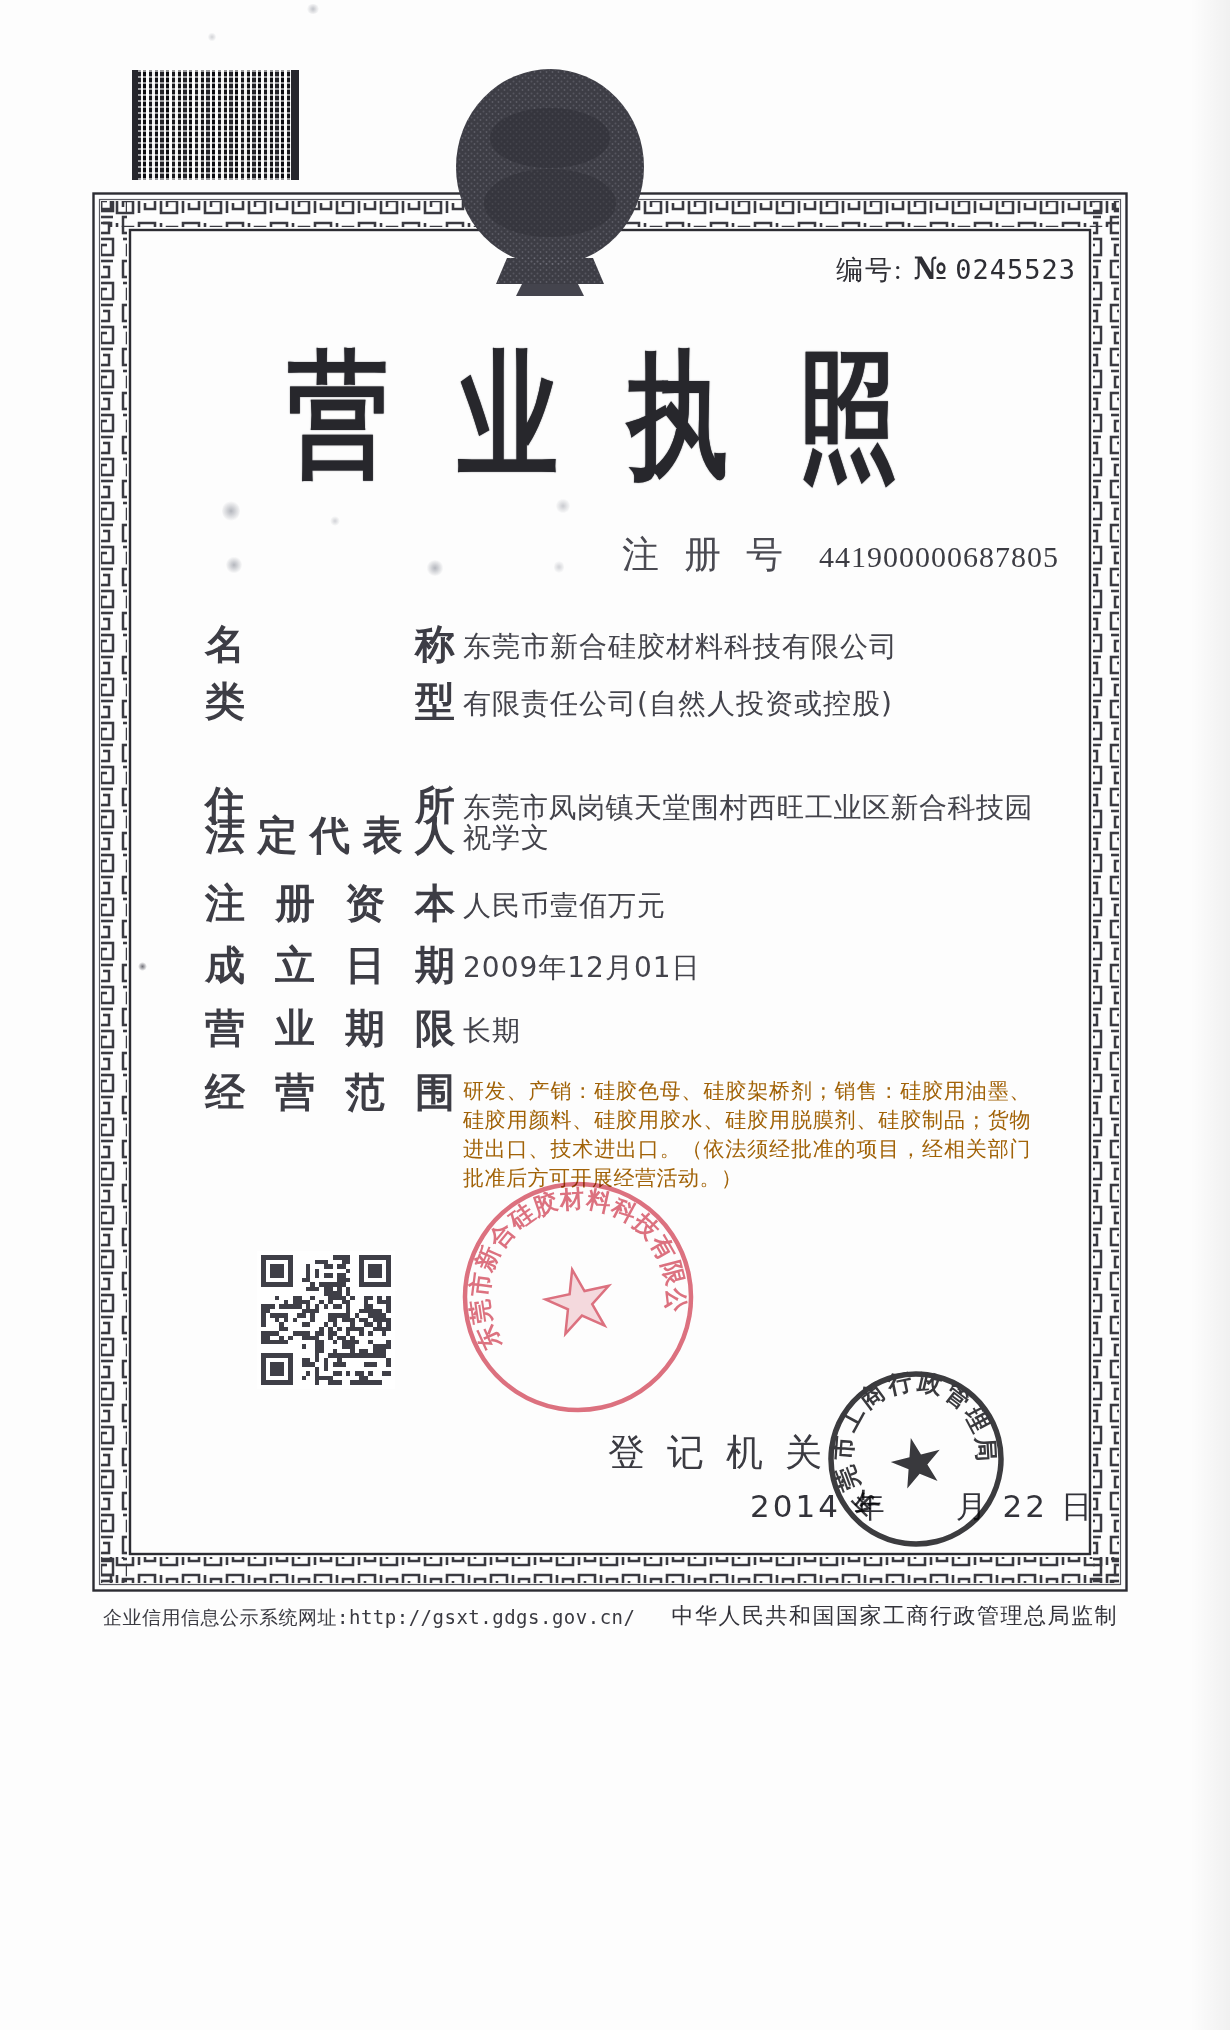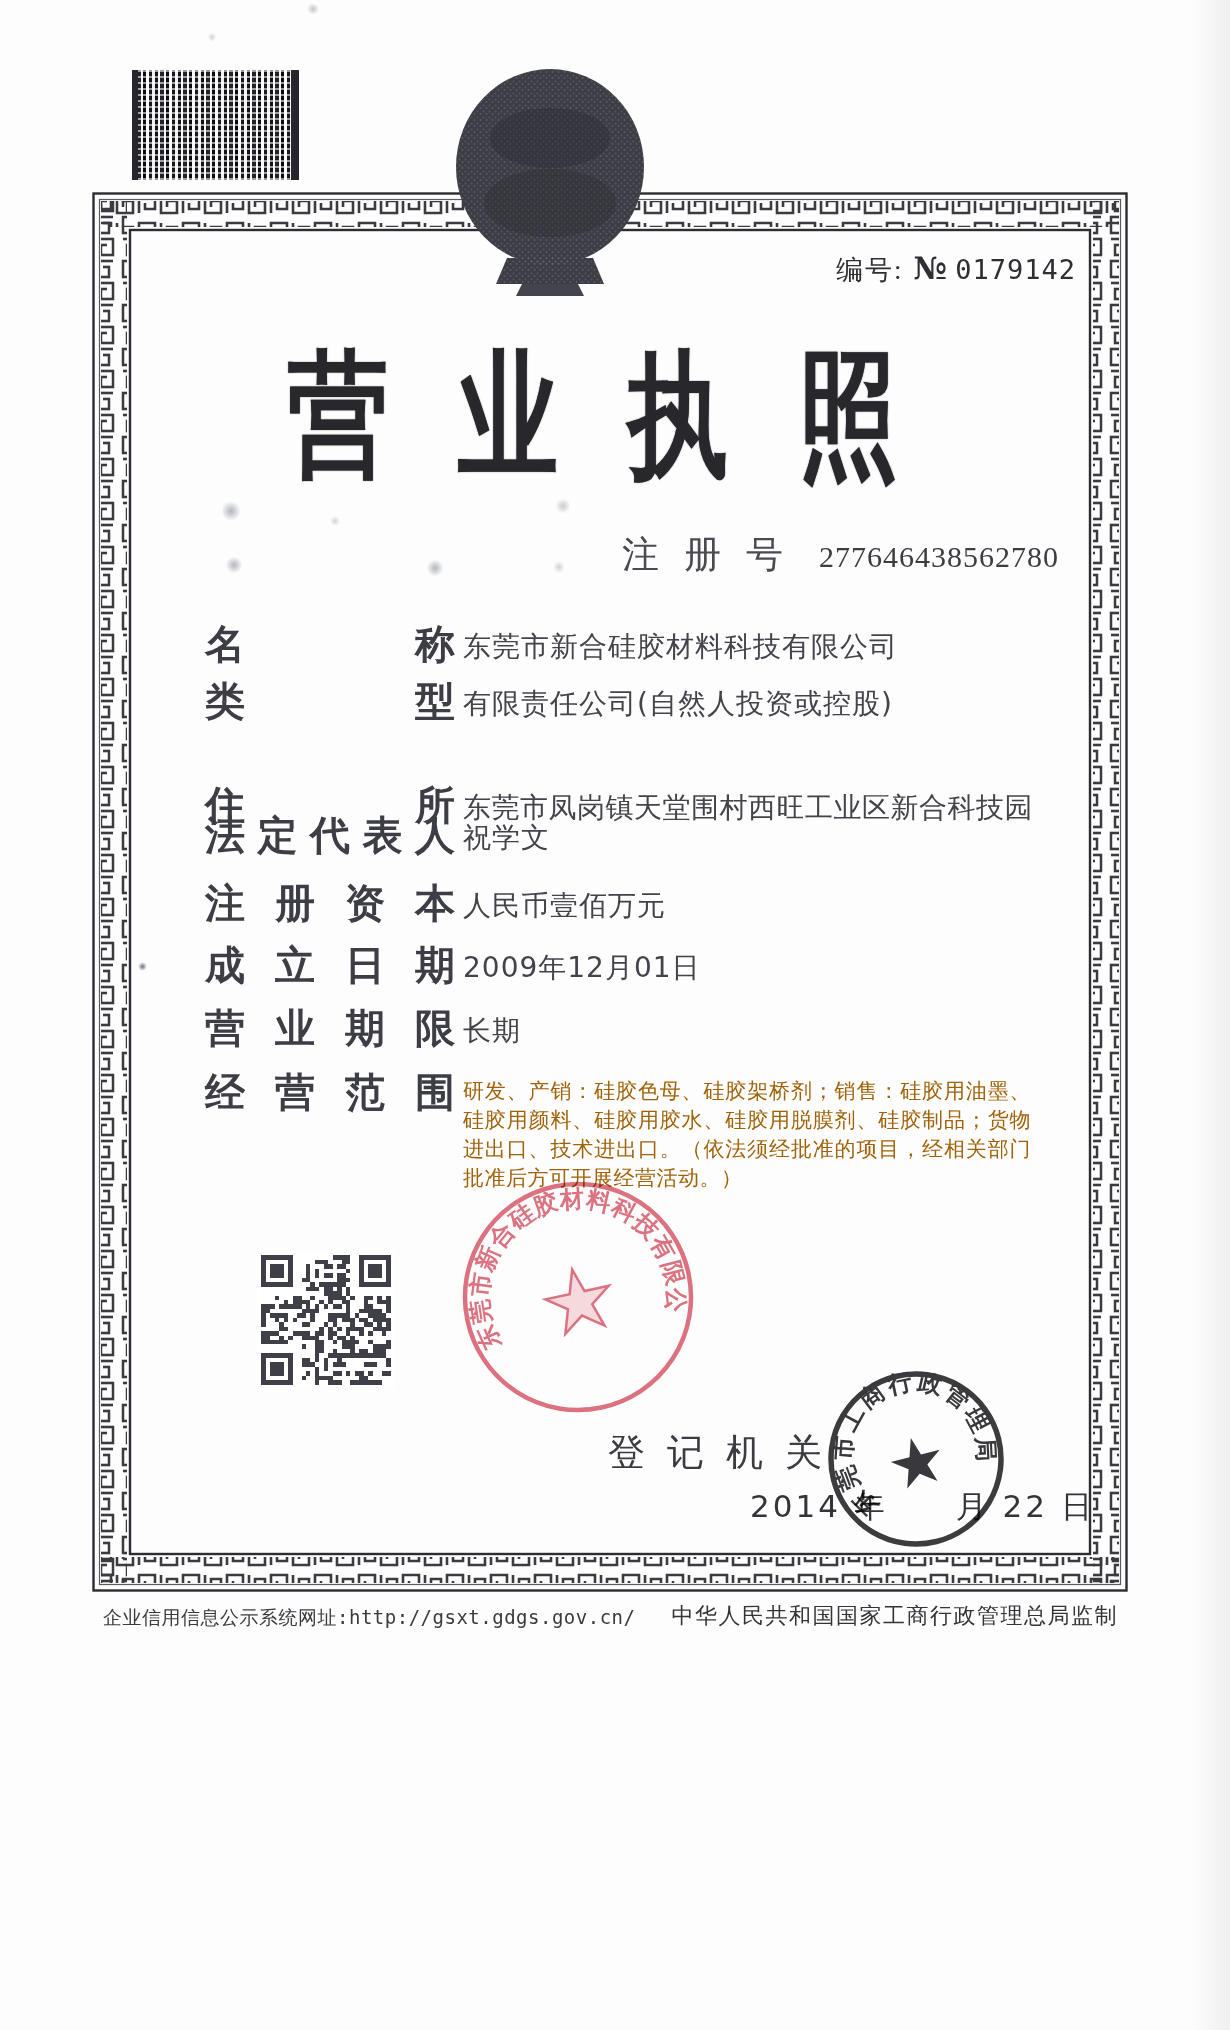--- a/index.html
+++ b/index.html
@@ -140,28 +140,28 @@
       <rect x="7.5" y="7.5" width="1021" height="1385" fill="none" stroke="#5a5a62" stroke-width="1.2"></rect>
       <rect x="9" y="9" width="1018" height="26" fill="url(#mh)"></rect>
       <rect x="9" y="1365" width="1018" height="26" fill="url(#mh)"></rect>
       <rect x="9" y="9" width="26" height="1382" fill="url(#mv)"></rect>
       <rect x="1001" y="9" width="26" height="1382" fill="url(#mv)"></rect>
       <rect x="38" y="38" width="960" height="1324" fill="none" stroke="#2c2c32" stroke-width="2.4"></rect>
     </svg>
   </div>
 
   <div class="serial">
-    <span>编号:</span><span class="no-symbol">№</span><span class="no-digits">0179142</span>
+    <span>编号:</span><span class="no-symbol">№</span><span class="no-digits">0245523</span>
   </div>
 
   <div class="title">营业执照</div>
 
   <div class="regline">
     <span class="reg-label">注册号</span>
-    <span class="reg-value">277646438562780</span>
+    <span class="reg-value">441900000687805</span>
   </div>
 
   <div class="row r1">
     <div class="lbl">名称</div>
     <div class="val">东莞市新合硅胶材料科技有限公司</div>
   </div>
   <div class="row r2">
     <div class="lbl">类型</div>
     <div class="val">有限责任公司(自然人投资或控股)</div>
   </div>

